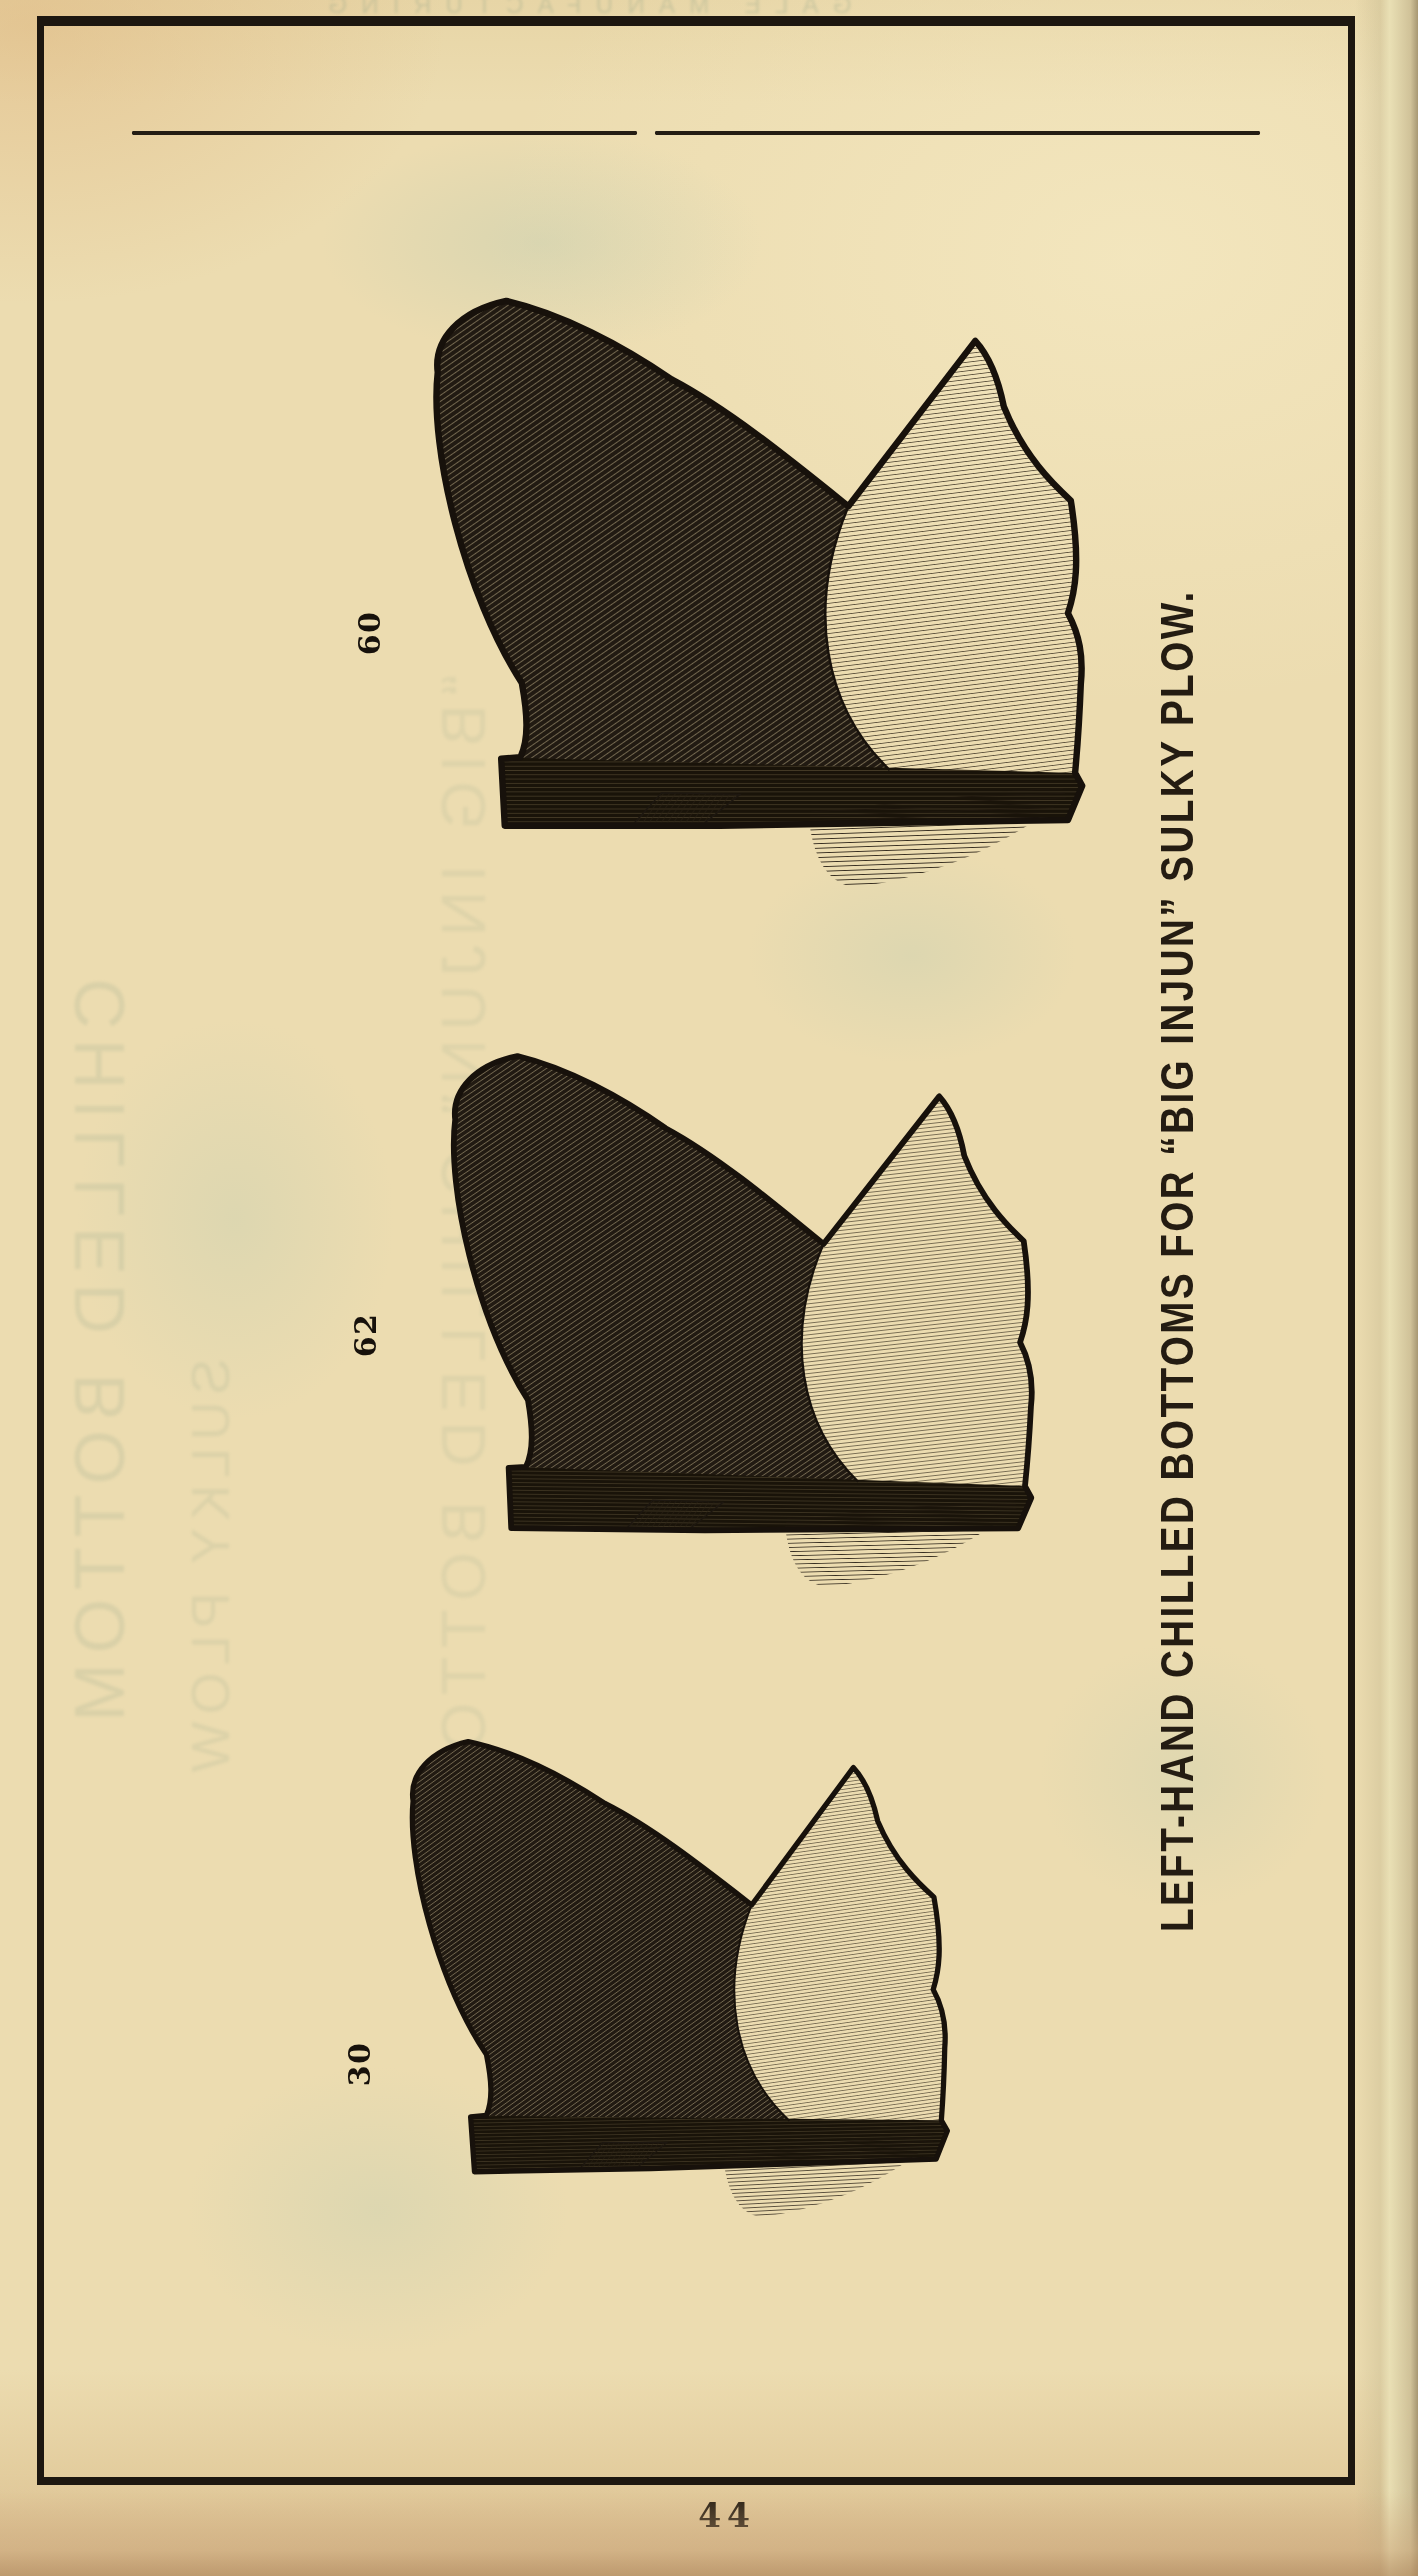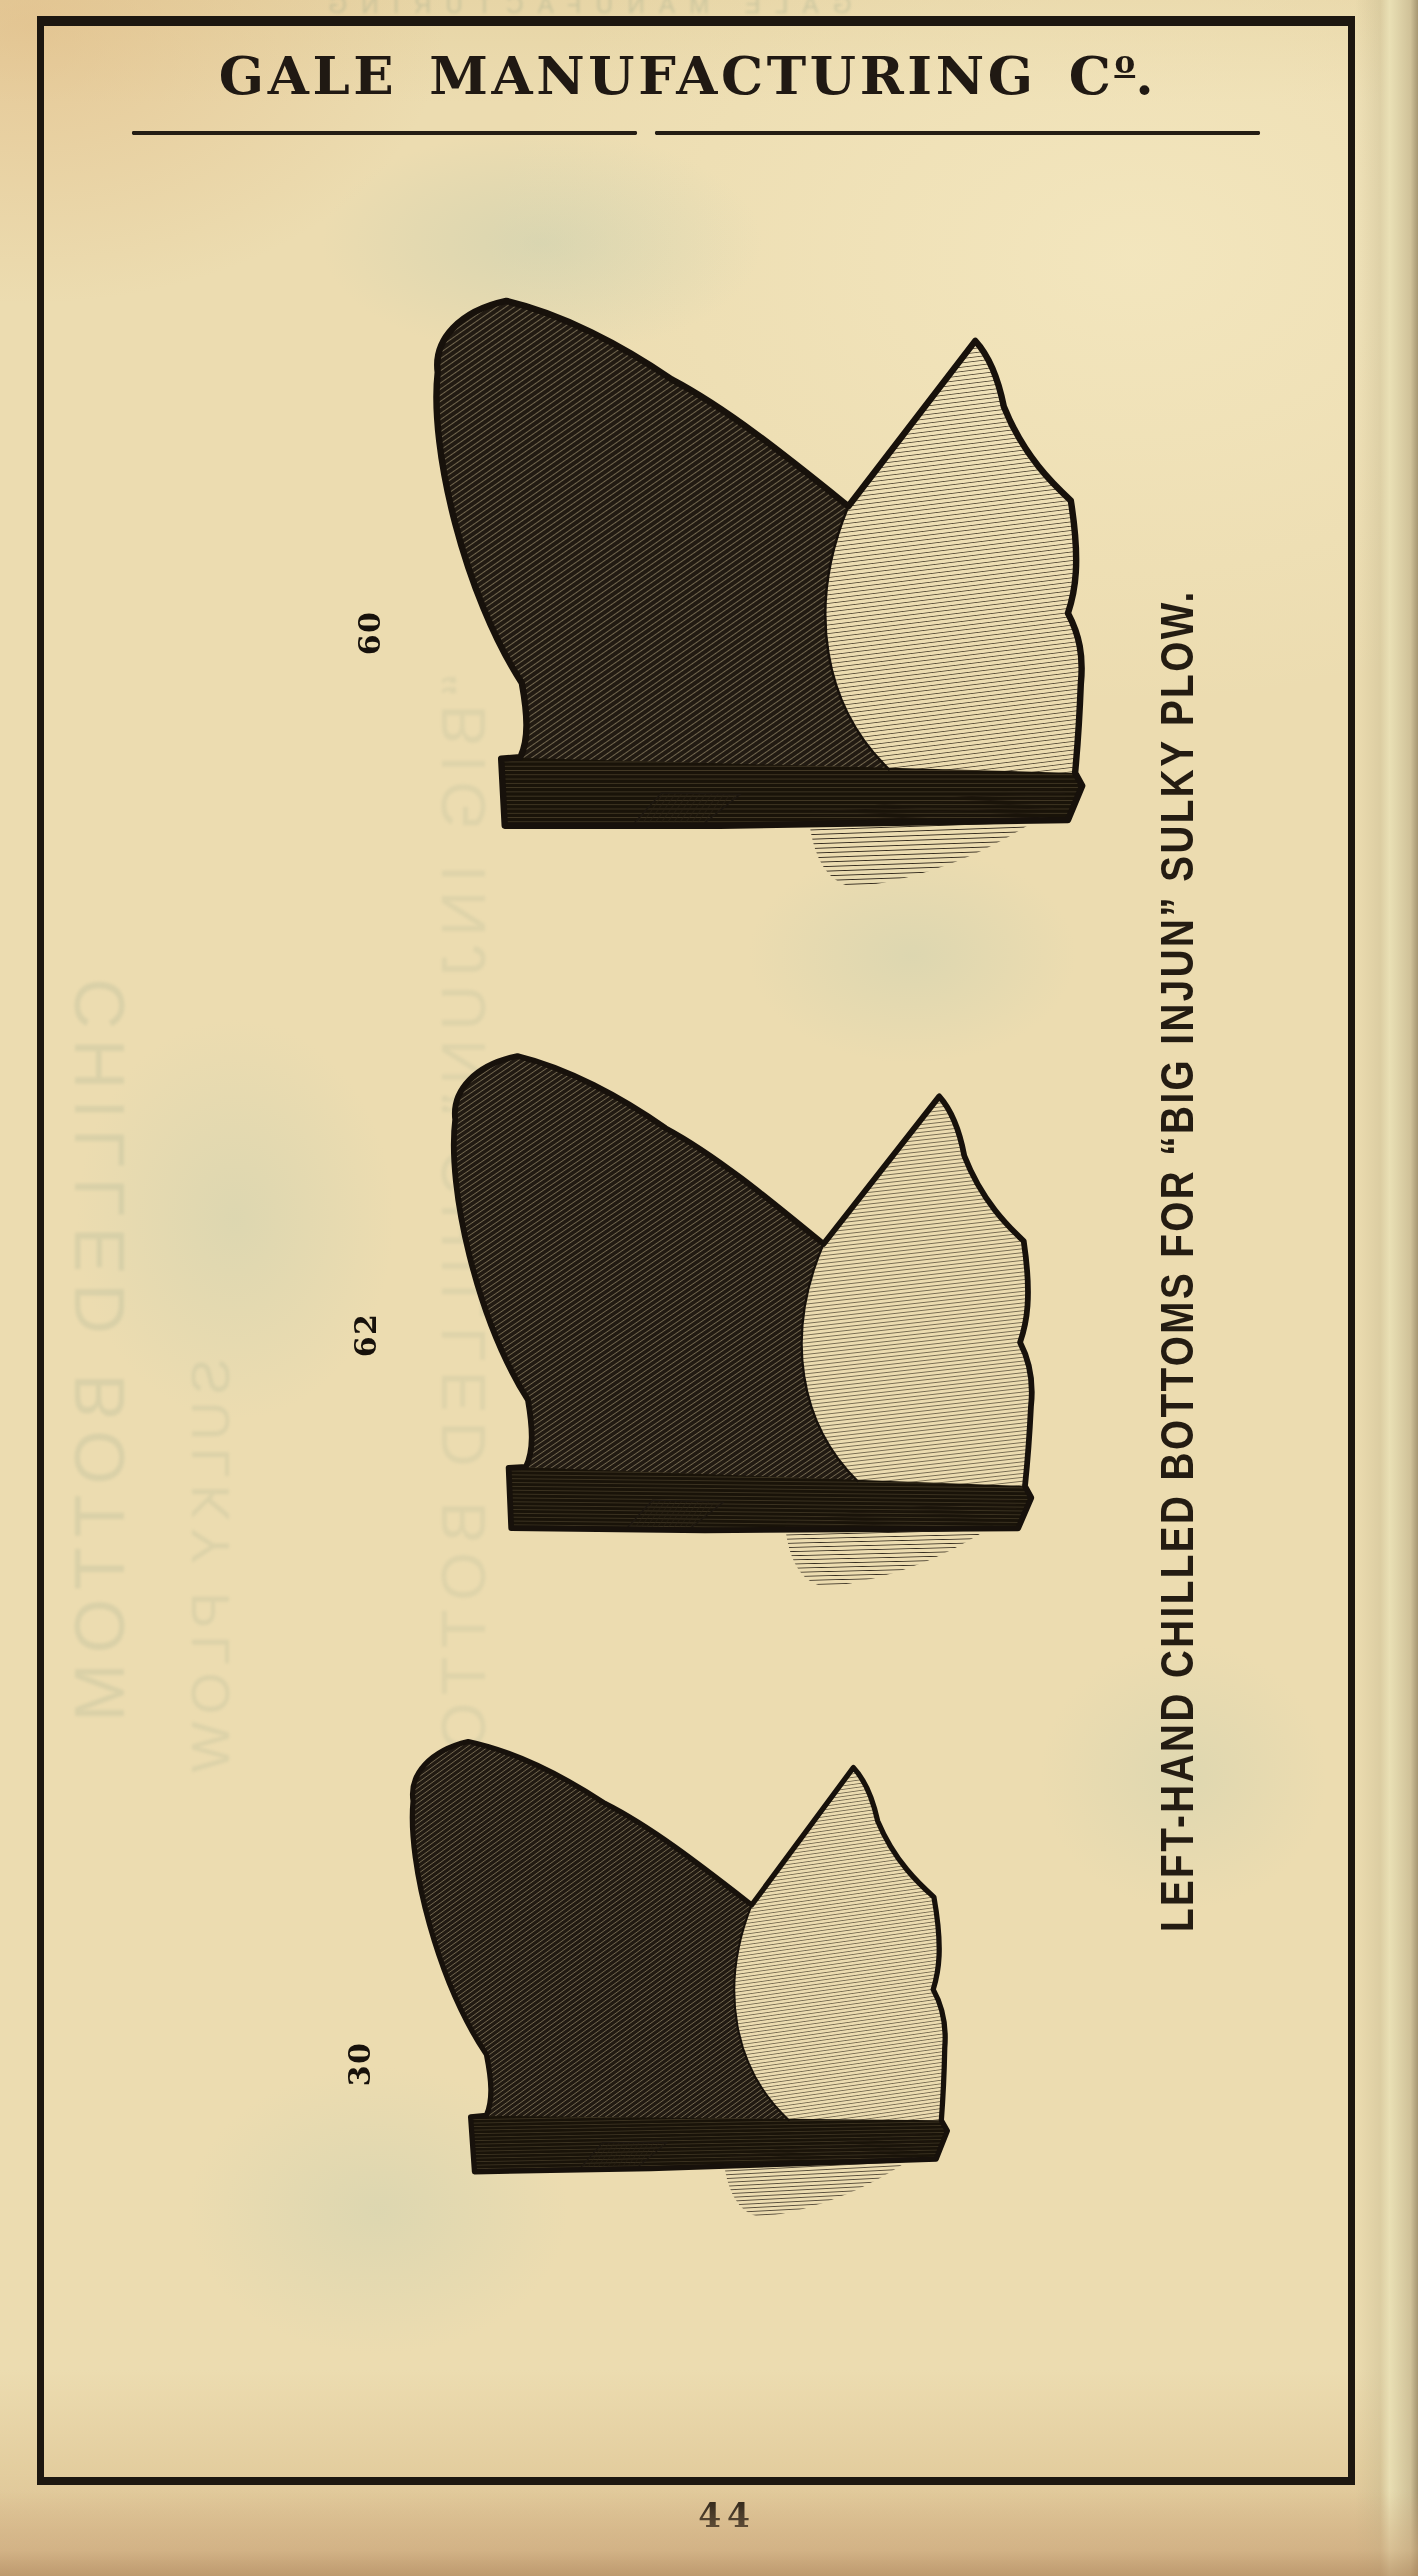--- a/index.html
+++ b/index.html
@@ -69,23 +69,20 @@
               transform:translate(-50%,-50%) rotate(90deg) scaleY(-1);">CHILLED BOTTOM</div>
   <div class="ghost ghost-v" style="left:210px;top:1569px;font-size:54px;letter-spacing:7.1px;opacity:.14;
               transform:translate(-50%,-50%) rotate(90deg) scaleY(-1);">SULKY PLOW</div>
   <div class="ghost ghost-v" style="left:463px;top:1248px;font-size:63px;letter-spacing:8.6px;opacity:.12;
               transform:translate(-50%,-50%) rotate(90deg) scaleY(-1);">“BIG INJUN” CHILLED BOTTOM</div>
   <div class="ghost" style="left:314px;top:-8.6px;font-size:24px;letter-spacing:14.3px;opacity:.28;
               transform:scaleX(-1);">GALE MANUFACTURING</div>
 
   <div class="frame"></div>
 
-  <div class="title">
-    <span>GALE MANUFACTURING C</span><span class="sup">o</span><span>.</span>
-  </div>
   <div class="rule rule-a"></div>
   <div class="rule rule-b"></div>
 
   <svg class="art" width="1418" height="2576" viewBox="0 0 1989 3613" aria-hidden="true">
     <defs>
       <pattern id="hatchDark" patternUnits="userSpaceOnUse" width="7" height="7" patternTransform="rotate(55)">
         <rect width="7" height="7" fill="#211a12"></rect>
         <path d="M0 0 L0 7" stroke="#cdbd92" stroke-width="1.3"></path>
       </pattern>
       <pattern id="hatchLight" patternUnits="userSpaceOnUse" width="6" height="6" patternTransform="rotate(83)">

